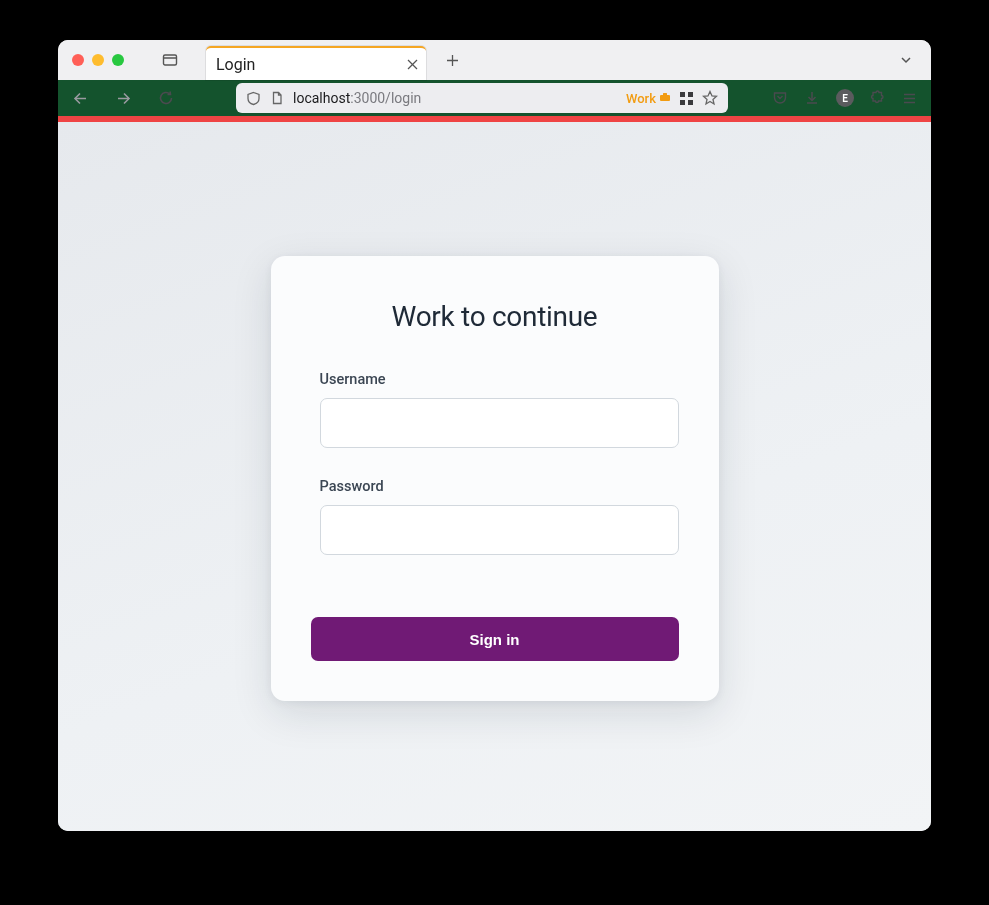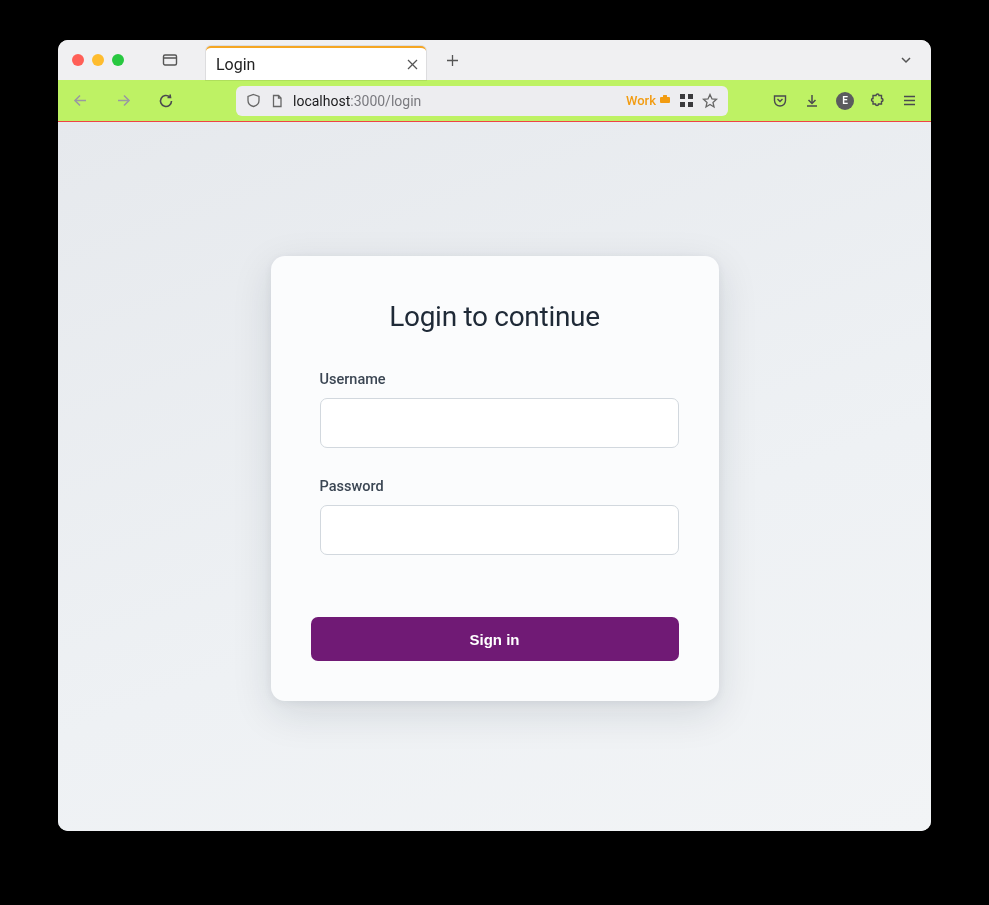--- a/index.html
+++ b/index.html
@@ -91,22 +91,22 @@
 
     .overflow-chevron {
       position: absolute;
       right: 18px;
       color: #555;
     }
 
     
     .toolbar {
       height: 42px;
-      background: #bef264;
-      border-bottom: 1px solid #ef4444;
+      background: #14532d;
+      border-bottom: 6px solid #ef4444;
       display: flex;
       align-items: center;
       padding: 0 14px;
       gap: 26px;
     }
 
     .nav-btn {
       color: #9a9aa0;
       display: flex;
       align-items: center;
@@ -367,21 +367,21 @@
           <line x1="2" y1="3.5" x2="13" y2="3.5"></line>
             <line x1="2" y1="7.5" x2="13" y2="7.5"></line>
             <line x1="2" y1="11.5" x2="13" y2="11.5"></line>
         </svg>
       </span>
     </div>
   </div>
 
   <div class="content-area">
     <div class="login-card">
-      <h1 class="login-title">Login to continue</h1>
+      <h1 class="login-title">Work to continue</h1>
 
       <div class="field-group">
         <label class="field-label">Username</label>
         <input type="text" class="text-input" value="" style="">
       </div>
 
       <div class="field-group">
         <label class="field-label">Password</label>
         <input type="password" class="text-input" value="" style="">
       </div>

